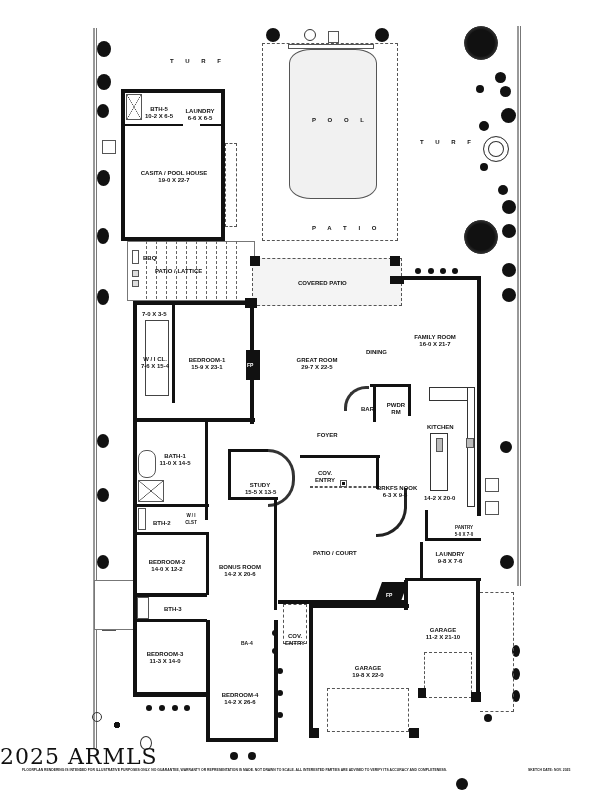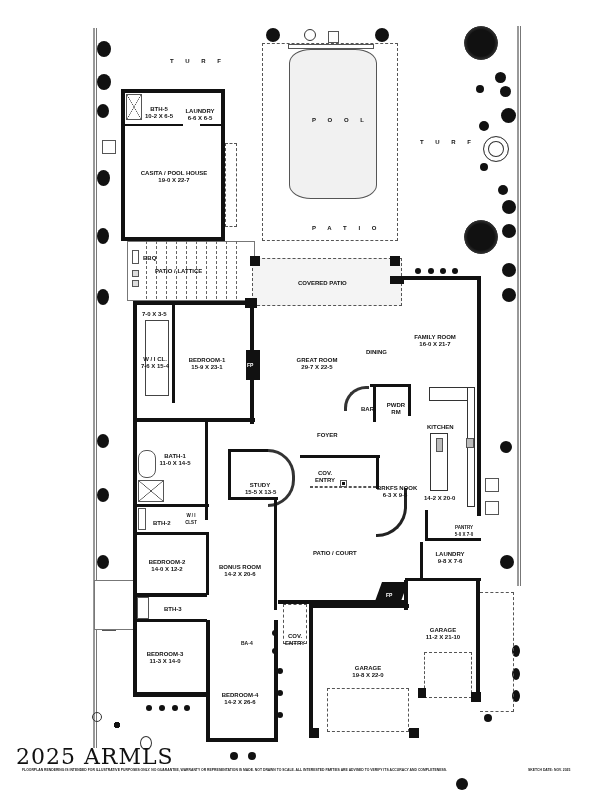--- a/index.html
+++ b/index.html
@@ -301,15 +301,15 @@
   <span class="dim">19-8 X 22-0</span>
 </div>
 <div class="dash" style="left:480px;top:592px;width:34px;height:120px;border-left:none;"></div>
 
 <div class="tree" style="left:230px;top:752px;width:8px;height:8px;"></div>
 <div class="tree" style="left:248px;top:752px;width:8px;height:8px;"></div>
 <div class="abs" style="left:110px;top:718px;width:14px;height:14px;background:radial-gradient(#111 30%,transparent 34%);"></div>
 <div class="abs" style="left:92px;top:712px;width:8px;height:8px;border:1px solid #333;border-radius:50%;"></div>
 <div class="abs" style="left:140px;top:736px;width:10px;height:12px;border:1px solid #333;border-radius:50%;"></div>
 
-<div class="watermark" style="left:16px;top:746px;">2025 ARMLS</div>
+<div class="watermark" style="left:0;top:746px;">2025 ARMLS</div>
 <div class="footer-small" style="left:22px;top:768px;">FLOORPLAN RENDERING IS INTENDED FOR ILLUSTRATIVE PURPOSES ONLY.  NO GUARANTEE, WARRANTY OR REPRESENTATION IS MADE.  NOT DRAWN TO SCALE.  ALL INTERESTED PARTIES ARE ADVISED TO VERIFY ITS ACCURACY AND COMPLETENESS.</div>
 <div class="footer-small" style="left:528px;top:768px;">SKETCH DATE:  NOV. 2025</div>
 
 </body></html>

